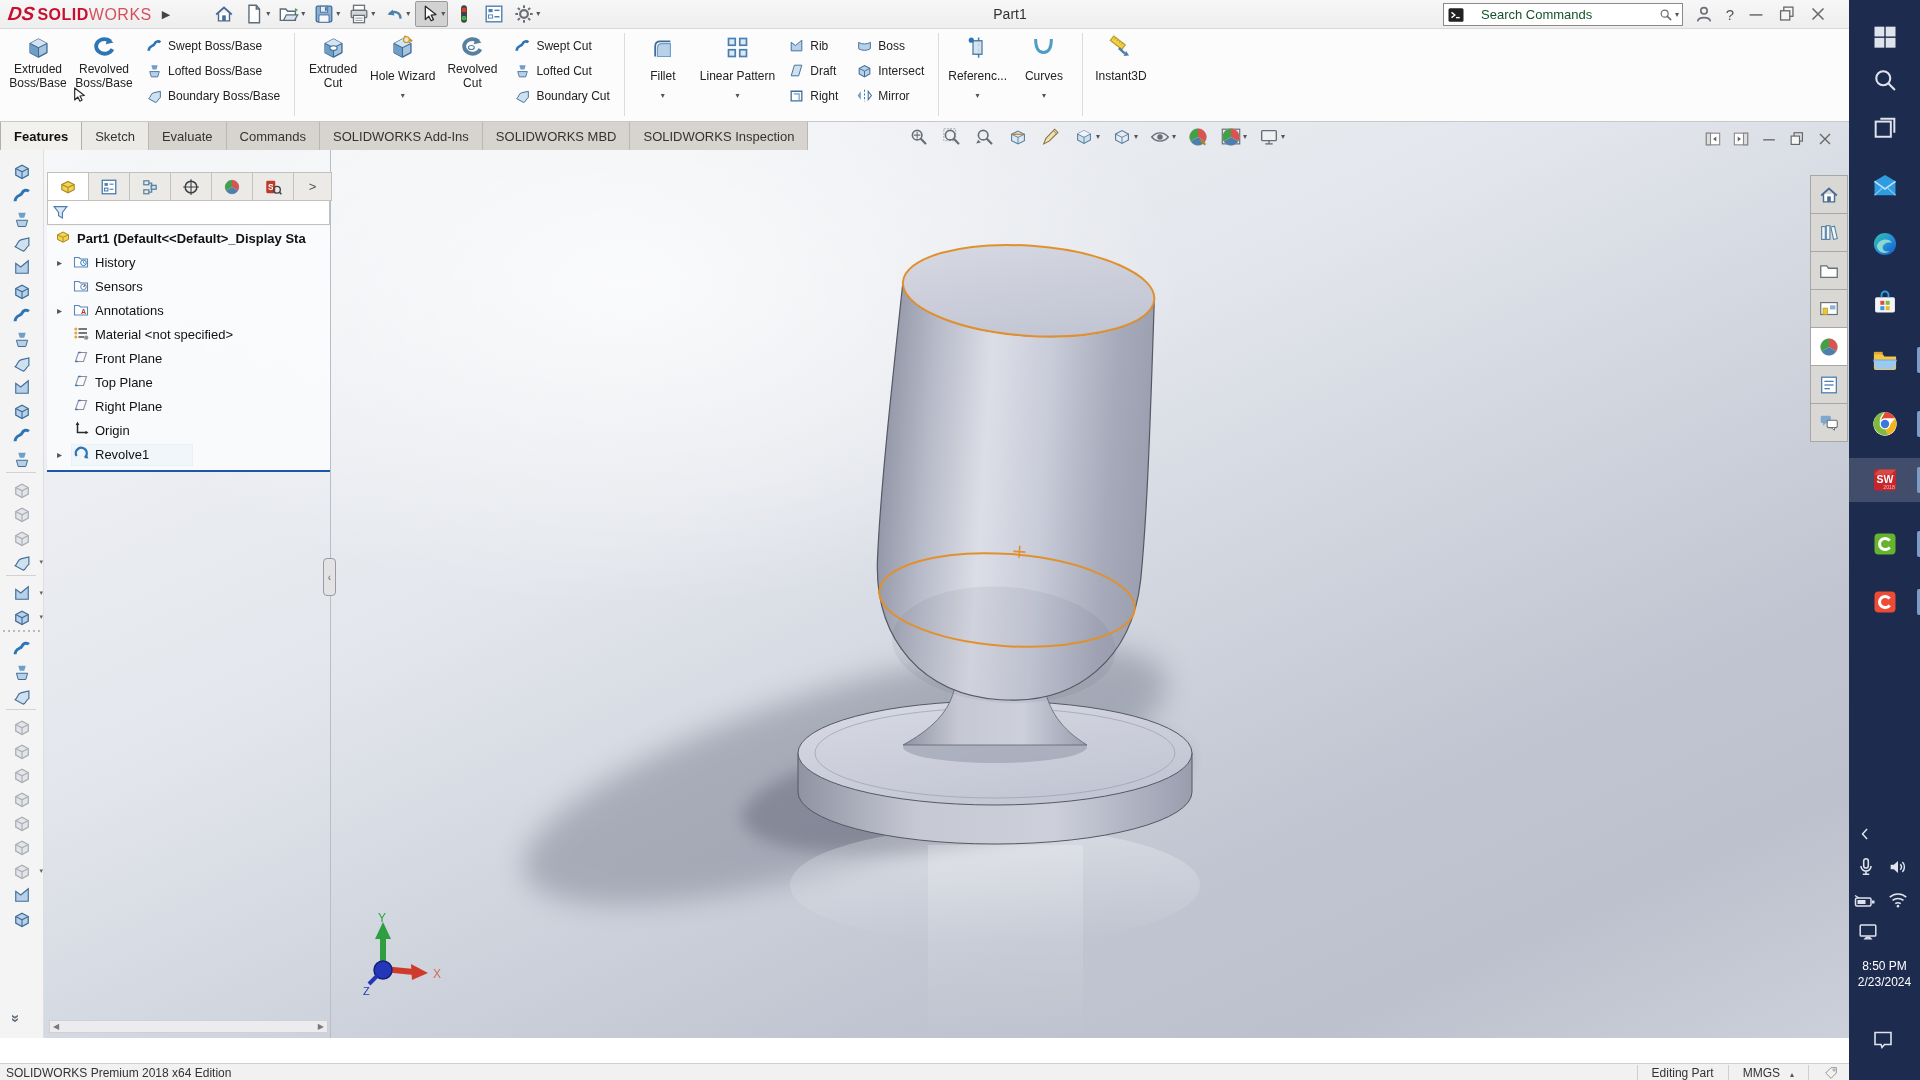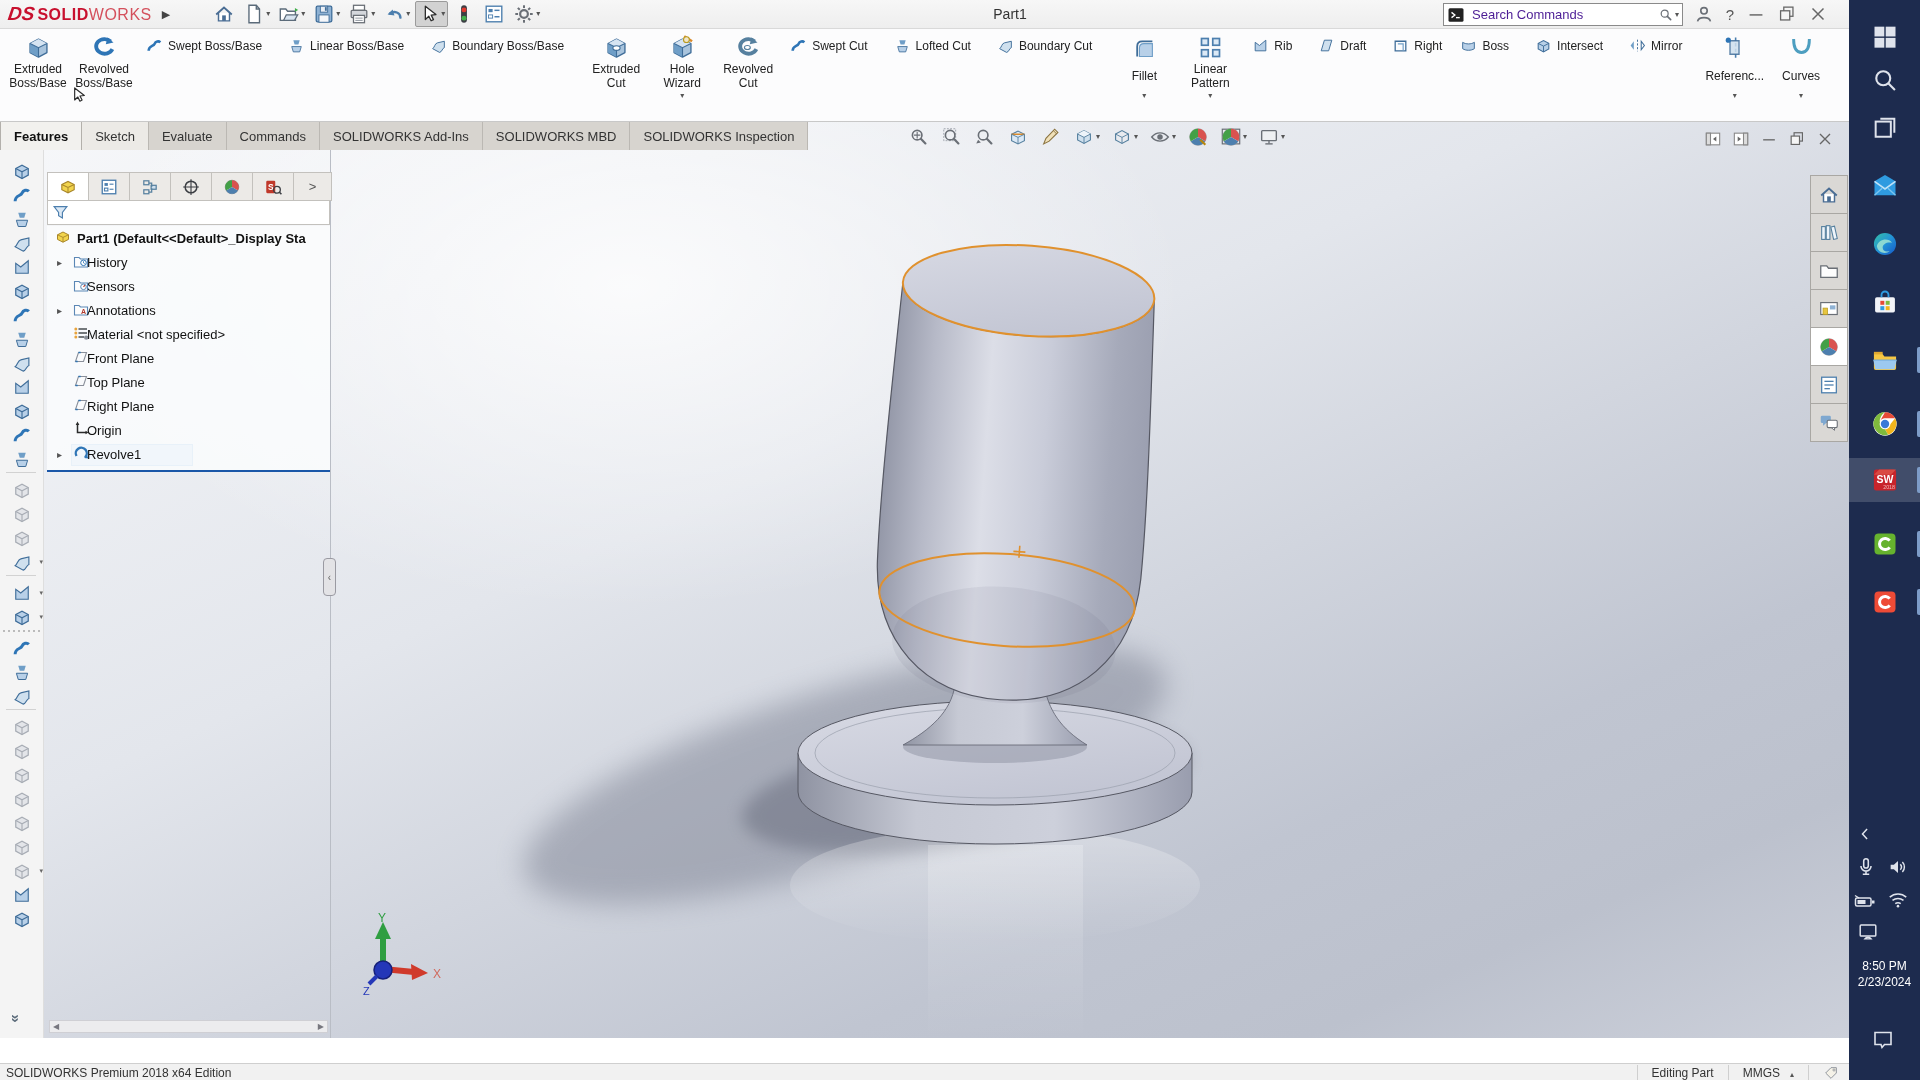--- a/index.html
+++ b/index.html
@@ -16,33 +16,33 @@
   #logo .bold{color:#c8102e;font-weight:bold;font-size:16px;letter-spacing:.5px;}
   #logo .light{color:#d4505c;font-size:16px;letter-spacing:.5px;}
   #flyout{margin-left:10px;color:#444;font-size:11px;cursor:default;}
   #tb-tools{display:flex;align-items:center;margin-left:40px;gap:2px;height:28px;}
   .tb-btn{display:flex;align-items:center;height:24px;padding:0 2px;border-radius:2px;border:1px solid transparent;}
   .tb-btn.pressed{background:#d2d2d2;border-color:#9b9b9b;}
   .caret{font-size:8px;color:#555;margin-left:1px;line-height:8px;}
   #app-title{left:930px;top:0;width:160px;height:28px;line-height:28px;text-align:center;color:#333;font-size:14px;z-index:31;}
   #searchbox{left:1443px;top:3px;width:232px;height:21px;background:#fff;border:1px solid #8a8a8a;
     display:flex;align-items:center;padding:0 3px;z-index:31;}
-  #search-text{flex:1;color:#4c1d95;font-size:13px;padding-left:7px;white-space:nowrap;overflow:hidden;}
+  #search-text{flex:1;color:#14532d;font-size:13px;padding-left:16px;white-space:nowrap;overflow:hidden;}
   #winicons{left:1690px;top:1px;height:26px;display:flex;align-items:center;gap:3px;z-index:31;}
   .help-glyph{font-size:15px;color:#555;width:18px;text-align:center;}
   
   #ribbon{left:0;top:28px;width:1849px;height:93px;background:#fcfcfd;border-bottom:1px solid #c8c8c8;
     display:flex;align-items:stretch;z-index:29;}
   .rb-group{display:flex;align-items:stretch;padding:1px 5px;}
   .rb-sep{width:1px;background:#dcdcdc;margin:5px 0;}
   .rb-big{display:flex;flex-direction:column;align-items:center;min-width:58px;padding:5px 4px 0;cursor:default;}
   .rb-big .lbl{height:30px;display:flex;align-items:center;justify-content:center;text-align:center;
     font-size:12px;line-height:14px;white-space:pre-line;color:#222;}
   .rb-big .crt{height:11px;font-size:8px;color:#555;line-height:9px;}
-  .rb-stack{display:flex;flex-direction:row;justify-content:flex-start;padding:7px 4px 0;gap:16px;}
+  .rb-stack{display:flex;flex-direction:column;justify-content:flex-start;padding:7px 4px 0;gap:6px;}
   .rb-item{display:flex;align-items:center;gap:5px;height:19px;padding:0 5px;font-size:12px;white-space:nowrap;color:#222;}
   
   #tabstrip{left:0;top:121px;width:800px;height:29px;background:#d7d4cf;display:flex;align-items:flex-end;z-index:28;}
   .cm-tab{height:28px;display:flex;align-items:center;padding:0 13px;font-size:13px;color:#333;
     background:#d7d4cf;border-right:1px solid #bbb8b3;cursor:default;white-space:nowrap;}
   .cm-tab.active{background:#f2f1ee;font-weight:bold;color:#111;border:1px solid #b3b0ab;border-bottom:none;}
   .cm-tab.sketch{background:#eceae6;}
   #headsup{left:905px;top:124px;display:flex;align-items:center;gap:5px;z-index:27;}
   #docctl{left:1700px;top:126px;display:flex;align-items:center;gap:2px;z-index:27;}
   
@@ -68,21 +68,21 @@
   .fm-tab{width:40px;display:flex;align-items:center;justify-content:center;border-right:1px solid #c3c1bd;background:#eceae7;}
   .fm-tab.active{background:#fff;}
   #fm-expand{flex:1;display:flex;align-items:center;justify-content:center;color:#555;font-size:13px;}
   #fm-filter{position:absolute;left:0;top:28px;width:283px;height:25px;background:#fff;
     border:1px solid #c3c1bd;display:flex;align-items:center;padding-left:4px;box-sizing:border-box;}
   #fm-tree{position:absolute;left:0;top:54px;width:283px;background:rgba(250,251,253,.85);padding-bottom:4px;}
   .tree-row{height:24px;display:flex;align-items:center;position:relative;}
   .tree-arrow{position:absolute;left:10px;width:10px;font-size:10px;color:#555;}
   .tree-ic{position:absolute;left:26px;}
   .tree-root-ic{position:absolute;left:8px;}
-  .tree-lbl{position:absolute;left:40px;font-size:13px;color:#111;white-space:nowrap;}
+  .tree-lbl{position:absolute;left:48px;font-size:13px;color:#111;white-space:nowrap;}
   .tree-root-lbl{left:30px;font-weight:bold;}
   .tree-sel{position:absolute;left:24px;height:20px;top:2px;background:#b9d7f1;border:1px solid #7fb2e0;z-index:-1;}
   #rollback{position:absolute;left:0;width:283px;height:2px;background:#1a57a8;}
   #splitter{left:323px;top:558px;width:11px;height:36px;background:#e3e3e6;border:1px solid #9a9aa2;
     border-radius:4px;z-index:13;display:flex;align-items:center;justify-content:center;color:#666;font-size:10px;}
   #fm-scroll{position:absolute;left:2px;top:848px;width:279px;height:13px;background:#ececee;
     border:1px solid #cfcfd4;display:flex;align-items:center;justify-content:space-between;box-sizing:border-box;}
   .fm-scroll-arrow{font-size:8px;color:#77777f;padding:0 3px;}
   
   #taskpane{left:1810px;top:176px;width:38px;z-index:12;}
@@ -394,21 +394,21 @@
             </span>
             <span>Swept Boss/Base</span>
           </div>
           <div class="rb-item">
             <span class="icn" style="width: 17px; height: 17px;">
               <svg viewBox="0 0 16 16" width="100%" height="100%">
                 <path d="M5 3h6l-1.2 4H6.2z" fill="#6f9ec7"></path>
                 <path d="M3.5 9h9l-1.5 5h-6z" fill="#b8d0e8" stroke="#3f6d99" stroke-width="0.8"></path>
               </svg>
             </span>
-            <span>Linear Boss/Base</span>
+            <span>Lofted Boss/Base</span>
           </div>
           <div class="rb-item">
             <span class="icn" style="width: 17px; height: 17px;">
               <svg viewBox="0 0 16 16" width="100%" height="100%">
                 <path d="M2.5 11c2-1.5 2-5 4.5-5.5L13.5 4v6c-2 .5-2 4-4.5 4.5z" fill="#cfe0ee" stroke="#3f6d99" stroke-width="0.9"></path>
               </svg>
             </span>
             <span>Boundary Boss/Base</span>
           </div>
         </div>

